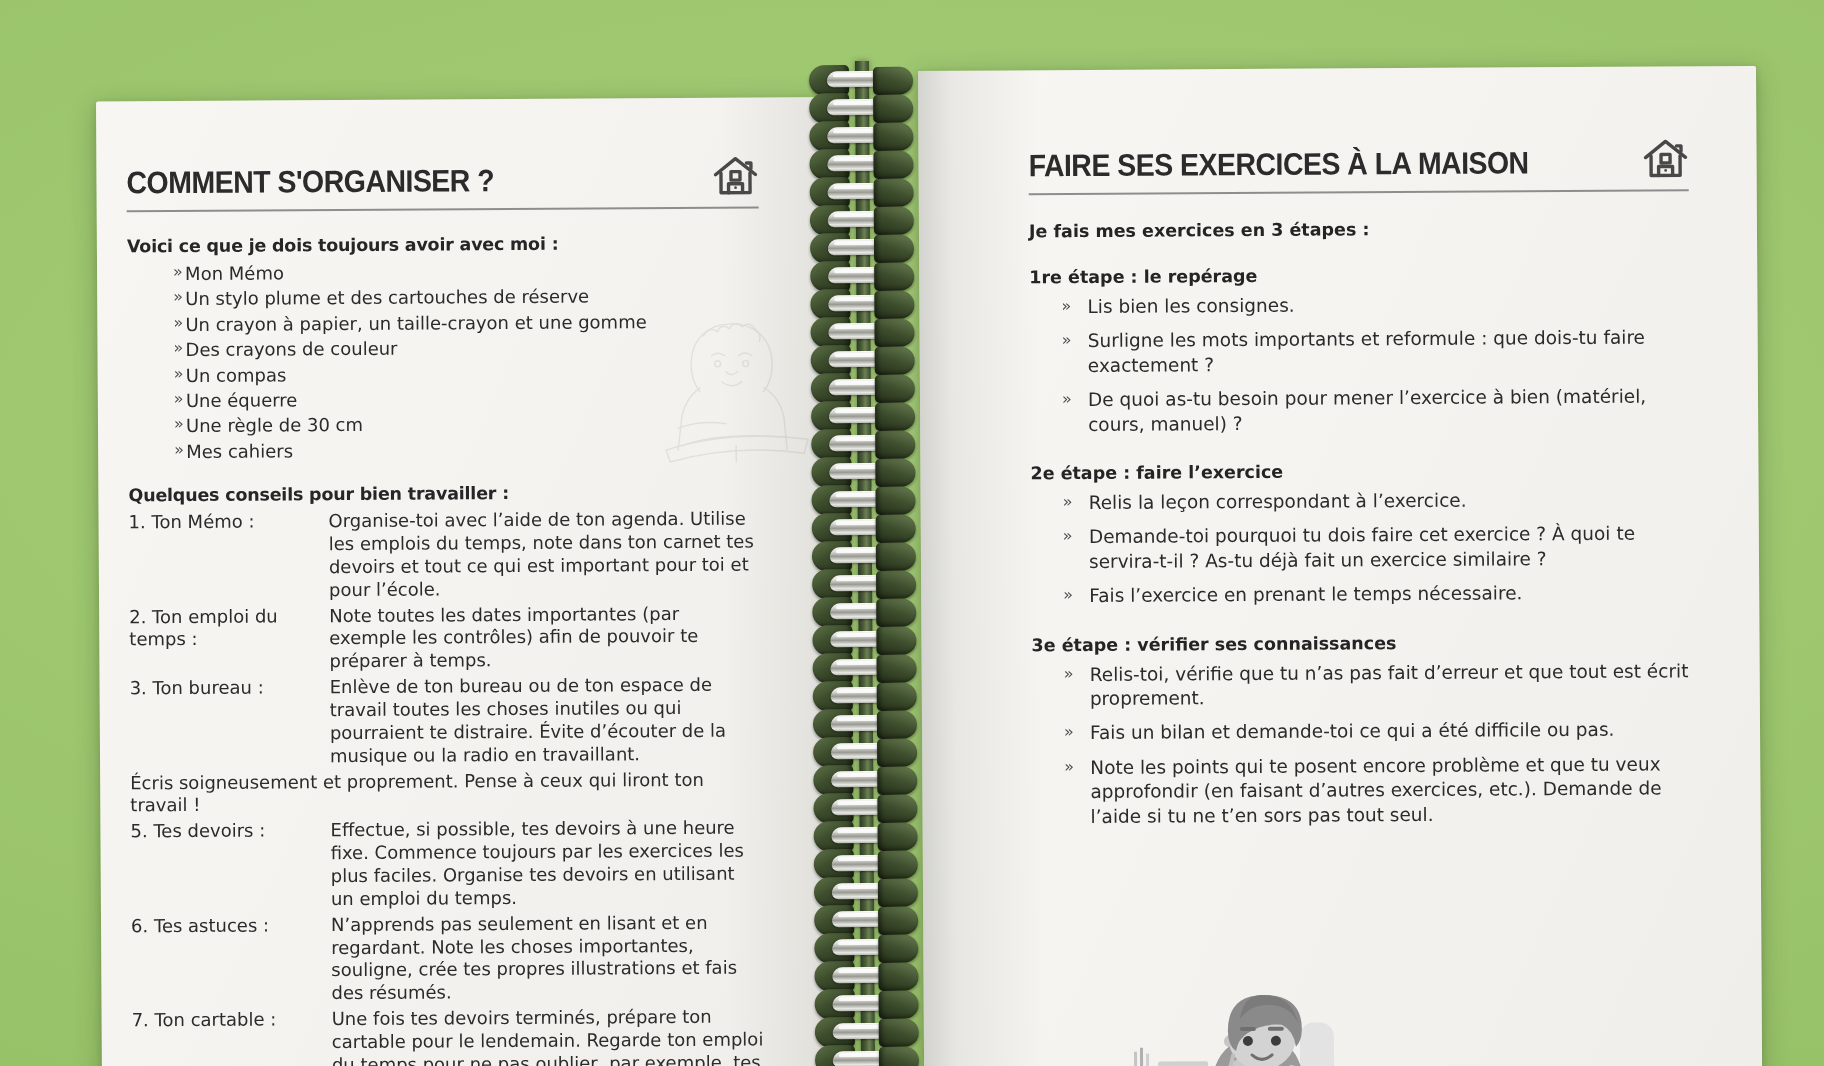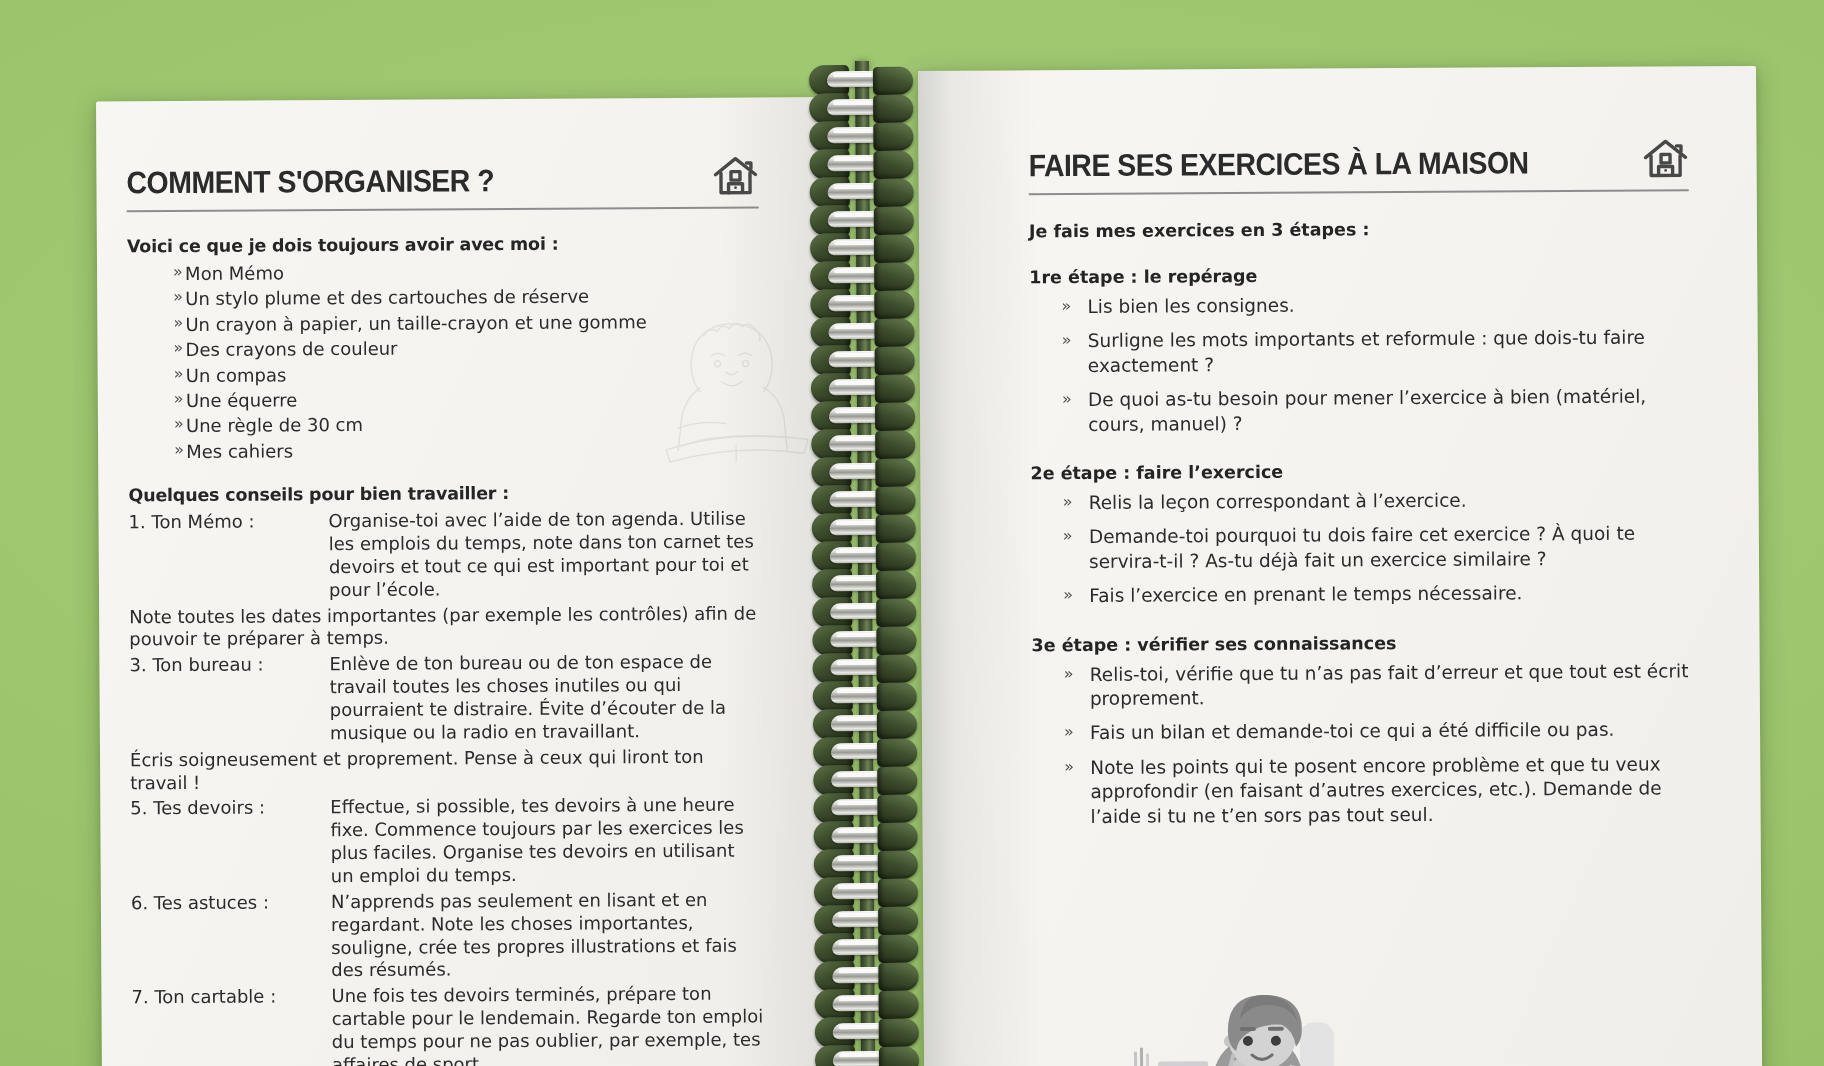--- a/index.html
+++ b/index.html
@@ -213,20 +213,21 @@
           </ul>
 
         <div class="lead" style="margin-top:22px;">Quelques conseils pour bien travailler :</div>
 
         <div class="advice" id="advice-list">
             <div class="advice-row">
               <span class="lbl">1. Ton Mémo :</span>
               <span class="val">Organise-toi avec l’aide de ton agenda. Utilise les emplois du temps, note dans ton carnet tes devoirs et tout ce qui est important pour toi et pour l’école.</span>
             </div>
             <div class="advice-row">
+              <span class="lbl">2. Ton emploi du temps :</span>
               <span class="val">Note toutes les dates importantes (par exemple les contrôles) afin de pouvoir te préparer à temps.</span>
             </div>
             <div class="advice-row">
               <span class="lbl">3. Ton bureau :</span>
               <span class="val">Enlève de ton bureau ou de ton espace de travail toutes les choses inutiles ou qui pourraient te distraire. Évite d’écouter de la musique ou la radio en travaillant.</span>
             </div>
             <div class="advice-row">
               <span class="val">Écris soigneusement et proprement. Pense à ceux qui liront ton travail !</span>
             </div>
             <div class="advice-row">

